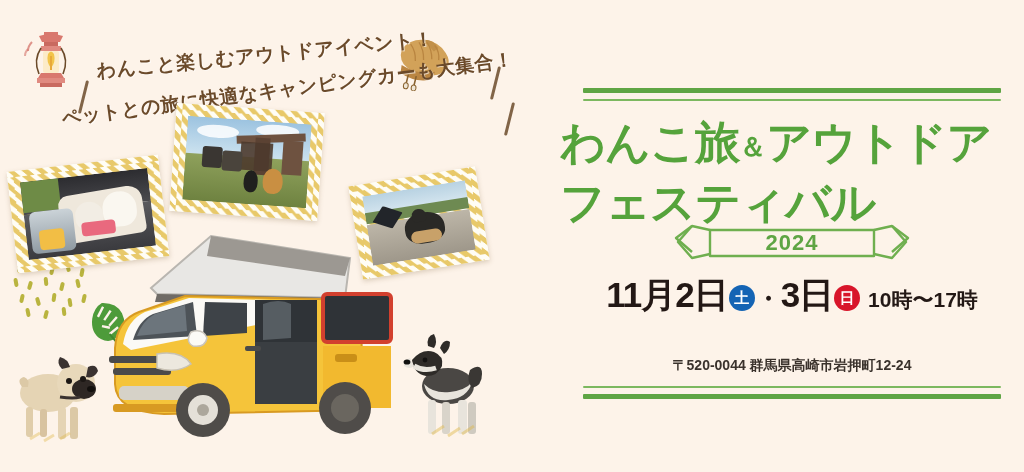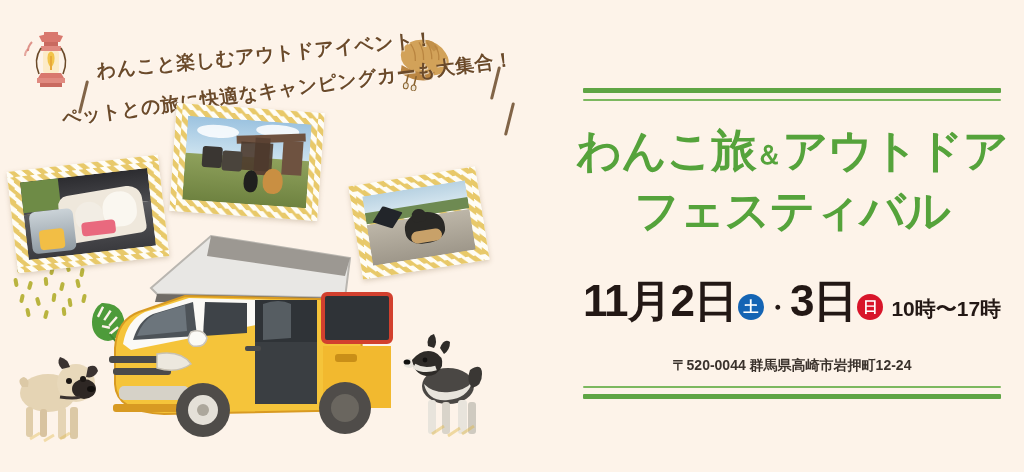--- a/index.html
+++ b/index.html
@@ -72,37 +72,37 @@
   
   .info-side { position:absolute; left:560px; top:0; width:464px; height:472px; }
 
   .rule-group { position:absolute; left:23px; width:418px; }
   .rule-top { top:88px; }
   .rule-bottom { top:386px; }
   .rule-thick { height:5px; background:#5FA544; border-radius:1px; }
   .rule-thin  { height:2px; background:#7CB85F; border-radius:1px; }
   .rule-gap { height:6px; }
 
-  .title-wrap { position:absolute; left:0; top:128px; width:464px; text-align:center; }
+  .title-wrap { position:absolute; left:0; top:120px; width:464px; }
   .title-line { color:#55A33B; font-weight:bold; line-height:1.02;
                 letter-spacing:-1px; white-space:nowrap; }
   .title-1 { font-size:45px; }
   .title-2 { font-size:45px; margin-top:14px; }
   .amp { font-size:27px; vertical-align:2px; letter-spacing:0; }
 
   
   .ribbon { position:absolute; left:0; top:224px; width:464px; height:40px; }
   .ribbon-year { position:absolute; left:0; top:0; width:464px; height:40px;
                  display:flex; align-items:center; justify-content:center;
                  font-size:22px; font-weight:bold; color:#5FA544; letter-spacing:1px;
                  padding-bottom:2px; }
 
   .date-line { position:absolute; left:0; top:272px; width:464px; text-align:center;
                white-space:nowrap; color:#231815; }
-  .date-big { font-size:44px; font-weight:bold; letter-spacing:-1px; }
+  .date-big { font-size:35px; font-weight:bold; letter-spacing:-1px; }
   .date-mid { font-size:25px; font-weight:bold; }
   .daymark { display:inline-block; width:26px; height:26px; border-radius:50%;
              color:#fff; font-size:15px; font-weight:bold; line-height:26px;
              text-align:center; vertical-align:4px; margin:0 1px; }
   .daymark.sat { background:#1464B4; }
   .daymark.sun { background:#D8152A; }
   .date-time { font-size:21px; font-weight:bold; margin-left:7px; letter-spacing:0px; }
 
   .venue { position:absolute; left:0; top:325px; width:464px; text-align:center;
            font-size:22px; font-weight:bold; color:#231815; letter-spacing:0px; white-space:nowrap; }
@@ -346,20 +346,32 @@
       <div class="rule-thick"></div>
       <div class="rule-gap"></div>
       <div class="rule-thin"></div>
     </div>
 
     <div class="title-wrap">
       <div class="title-line title-1"><span>わんこ旅</span><span class="amp">＆</span><span>アウトドア</span></div>
       <div class="title-line title-2">フェスティバル</div>
     </div>
 
+    <div class="ribbon">
+      <svg viewBox="0 0 464 40" width="464" height="40" style="position:absolute;left:0;top:0">
+        <g fill="none" stroke="#6FAF4F" stroke-width="2.4" stroke-linejoin="round">
+          <path d="M150 6 h164 v26 h-164 z"></path>
+          <path d="M150 6 l-18 -4 l-14 16 l14 16 l18 -4"></path>
+          <path d="M314 6 l18 -4 l14 16 l-14 16 l-18 -4"></path>
+          <path d="M132 2 l-16 12 l16 14"></path>
+          <path d="M332 2 l16 12 l-16 14"></path>
+        </g>
+      </svg>
+      <div class="ribbon-year">2024</div>
+    </div>
 
     <div class="date-line">
       <span class="date-big">11月</span><span class="date-big">2日</span><span class="daymark sat">土</span><span class="date-mid">・</span><span class="date-big">3日</span><span class="daymark sun">日</span><span class="date-time">10時〜17時</span>
     </div>
 
     <div class="address">〒520-0044 群馬県高崎市岩押町12-24</div>
 
     <div class="rule-group rule-bottom">
       <div class="rule-thin"></div>
       <div class="rule-gap"></div>

